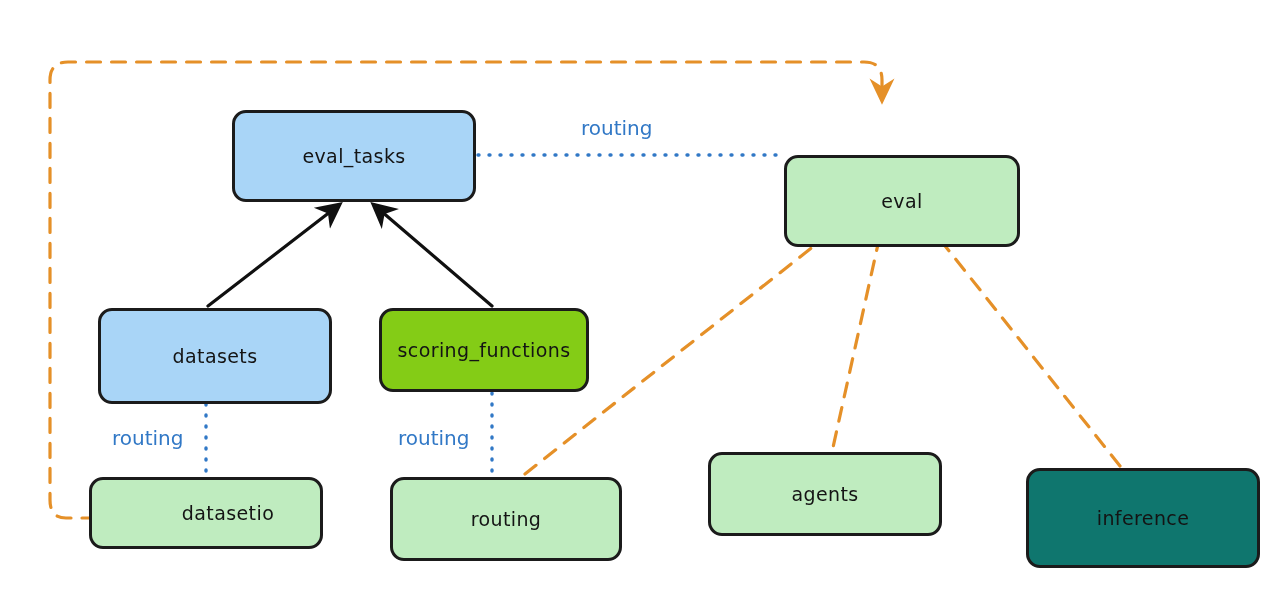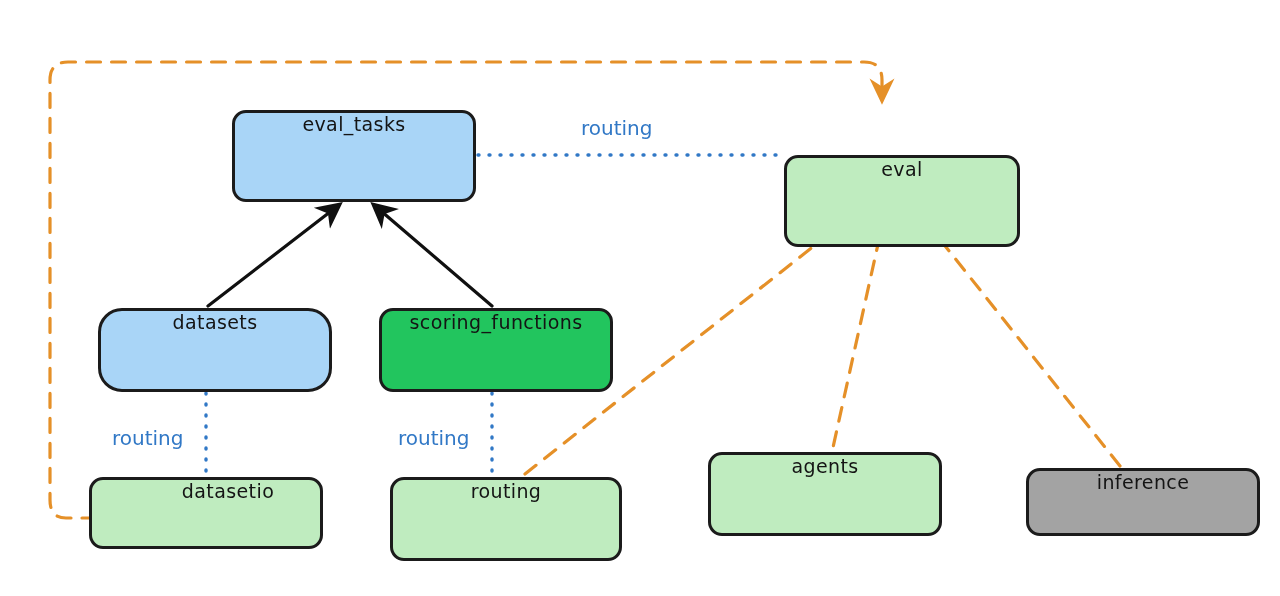--- a/index.html
+++ b/index.html
@@ -21,21 +21,21 @@
     top: 0;
     width: 1280px;
     height: 596px;
   }
   .node {
     position: absolute;
     box-sizing: border-box;
     border: 3px solid #1b1b1b;
     border-radius: 14px;
     display: flex;
-    align-items: flex-start;
+    align-items: center;
     justify-content: center;
     z-index: 3;
   }
   .node-label {
     font-family: "DejaVu Sans", sans-serif;
     font-size: 19px;
     color: #141414;
     letter-spacing: 0.4px;
     white-space: nowrap;
   }
@@ -82,41 +82,41 @@
   </svg>
 
   <div class="node" style="left:232px; top:110px; width:244px; height:92px; background:#a9d5f7;">
     <span class="node-label">eval_tasks</span>
   </div>
 
   <div class="node" style="left:784px; top:110px; width:236px; height:92px; background:#bfecbf;margin-top:45px;">
     <span class="node-label">eval</span>
   </div>
 
-  <div class="node" style="left:98px; top:308px; width:234px; height:84px; background:#a9d5f7;border-radius:24px;">
+  <div class="node" style="left:98px; top:308px; width:234px; height:96px; background:#a9d5f7;">
     <span class="node-label">datasets</span>
   </div>
 
-  <div class="node" style="left:379px; top:308px; width:234px; height:84px; background:#22c55e;">
+  <div class="node" style="left:379px; top:308px; width:210px; height:84px; background:#84cc16;">
     <span class="node-label">scoring_functions</span>
   </div>
 
   <div class="node" style="left:89px; top:477px; width:234px; height:72px; background:#bfecbf;padding-left:44px;">
     <span class="node-label">datasetio</span>
   </div>
 
   <div class="node" style="left:390px; top:477px; width:232px; height:84px; background:#bfecbf;">
     <span class="node-label">routing</span>
   </div>
 
   <div class="node" style="left:708px; top:452px; width:234px; height:84px; background:#bfecbf;">
     <span class="node-label">agents</span>
   </div>
 
-  <div class="node" style="left:1026px; top:468px; width:234px; height:68px; background:#a3a3a3;">
+  <div class="node" style="left:1026px; top:468px; width:234px; height:100px; background:#0f766e;">
     <span class="node-label">inference</span>
   </div>
 
   <div class="edge-label" style="left:581px; top:116px; color:#3178c6;">routing</div>
 
   <div class="edge-label" style="left:112px; top:426px; color:#3178c6;">routing</div>
 
   <div class="edge-label" style="left:398px; top:426px; color:#3178c6;">routing</div>
 
 </div>

